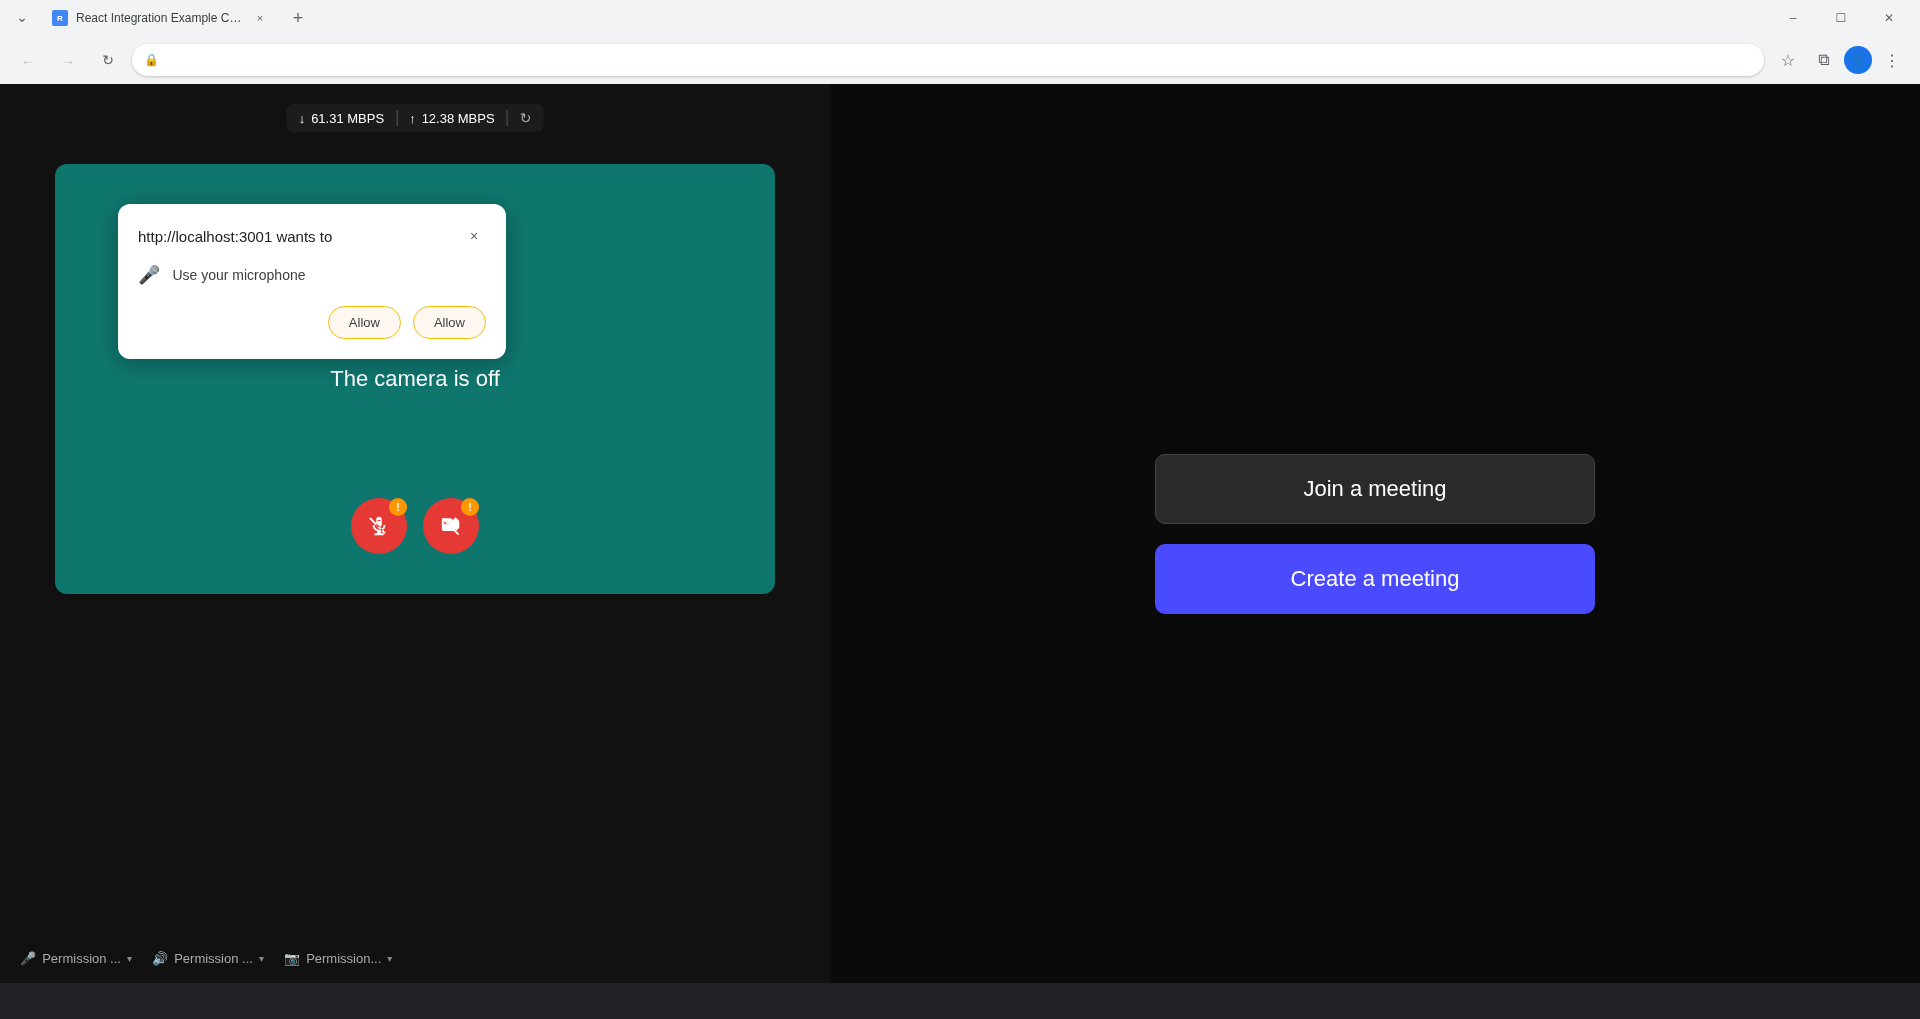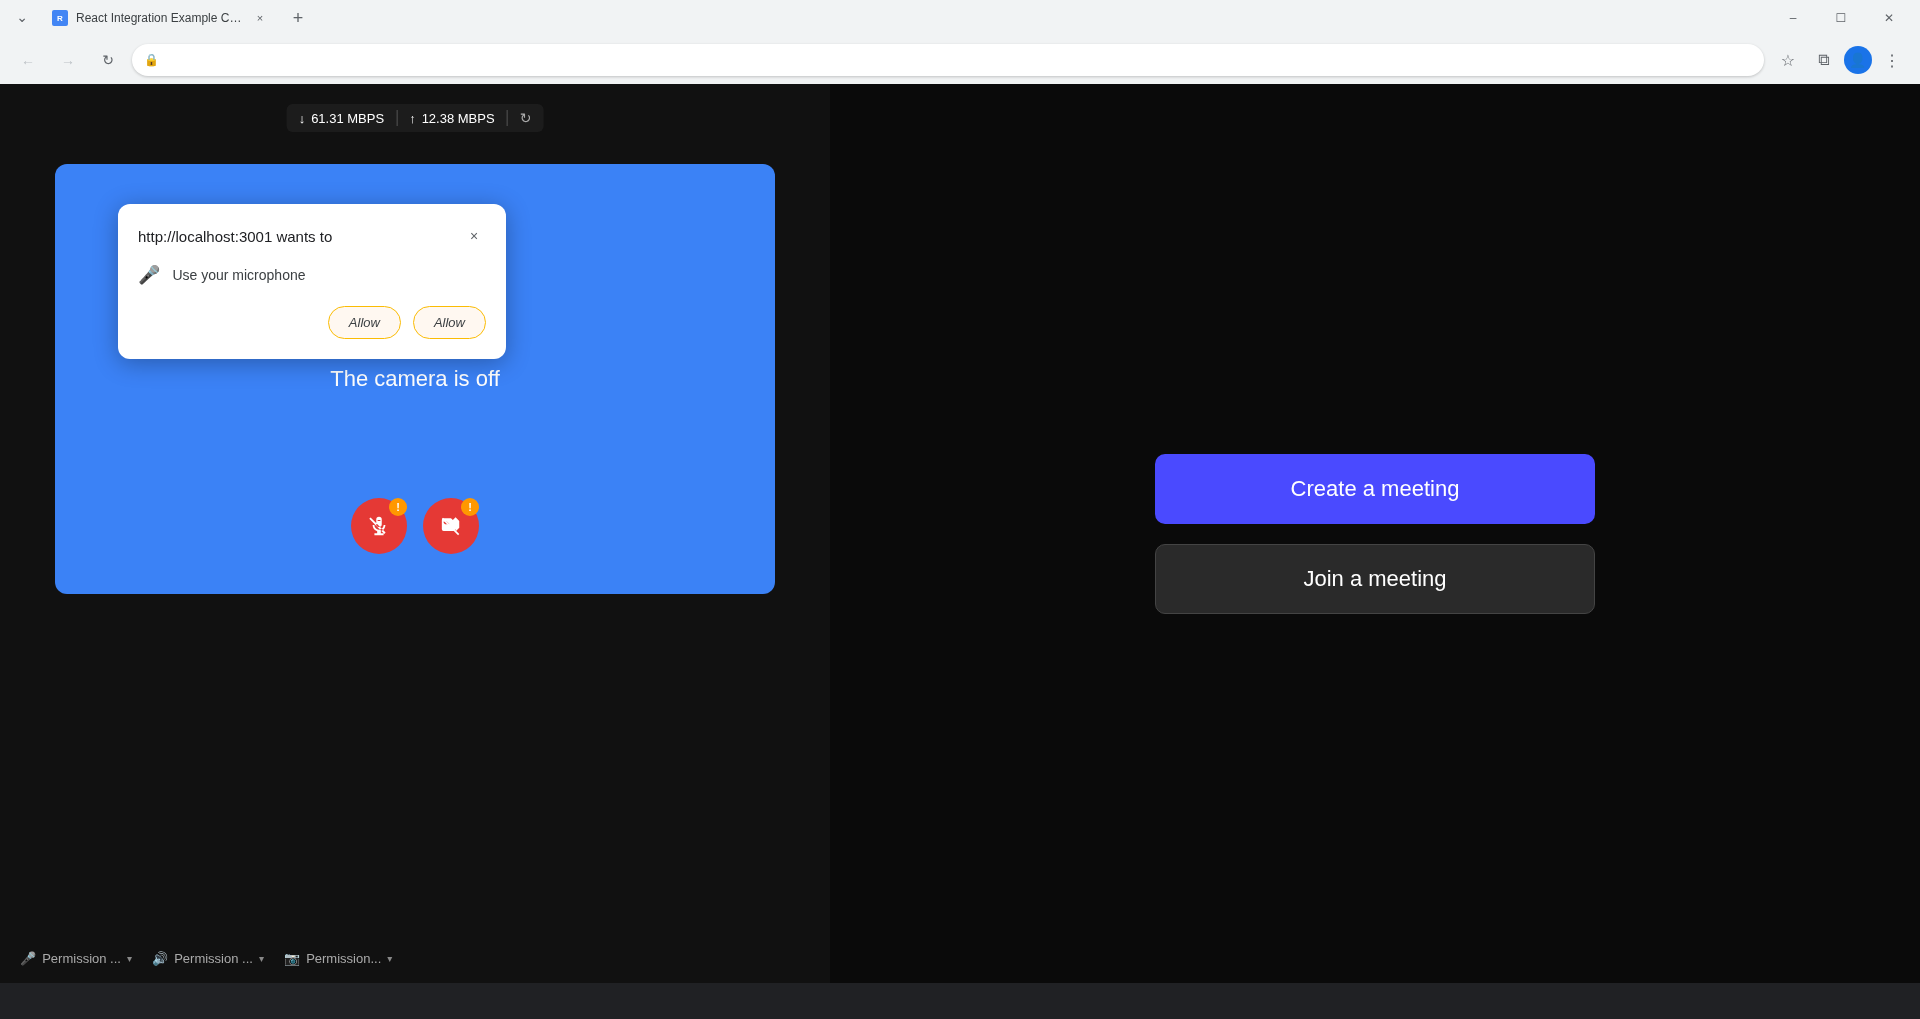--- a/index.html
+++ b/index.html
@@ -234,21 +234,21 @@
     .refresh-btn {
       cursor: pointer;
       color: #aaa;
       font-size: 14px;
     }
 
     
     .video-area {
       width: 720px;
       height: 430px;
-      background: #3b82f6;
+      background: #0f766e;
       border-radius: 12px;
       display: flex;
       flex-direction: column;
       align-items: center;
       justify-content: center;
       position: relative;
       margin-top: 60px;
     }
     .camera-off-text {
       color: #ffffff;
@@ -411,21 +411,20 @@
     }
     .popup-btn {
       padding: 8px 20px;
       border-radius: 20px;
       font-size: 13px;
       cursor: pointer;
       border: 1px solid #dadce0;
       background: white;
       color: #3c4043;
       font-weight: 500;
-      font-style: italic;
     }
     .popup-btn.allow {
       background: #fff8f1;
       border-color: #fbbc04;
       color: #3c4043;
     }
     .popup-btn.block {
       background: #fff8f1;
       border-color: #fbbc04;
       color: #3c4043;
@@ -522,22 +521,22 @@
       </div>
       <div class="toolbar-item">
         <span>📷</span>
         <span>Permission...</span>
         <span class="dropdown-arrow">▾</span>
       </div>
     </div>
   </div>
 
   <div class="right-panel">
+    <button class="meeting-btn join">Join a meeting</button>
     <button class="meeting-btn create">Create a meeting</button>
-    <button class="meeting-btn join">Join a meeting</button>
   </div>
 
   <div class="permission-popup">
     <div class="popup-header">
       <span class="popup-title">http://localhost:3001 wants to</span>
       <div class="popup-close">×</div>
     </div>
     <div class="popup-permission">
       <span class="mic-icon-wrap">🎤</span>
       <span class="permission-label">Use your microphone</span>

